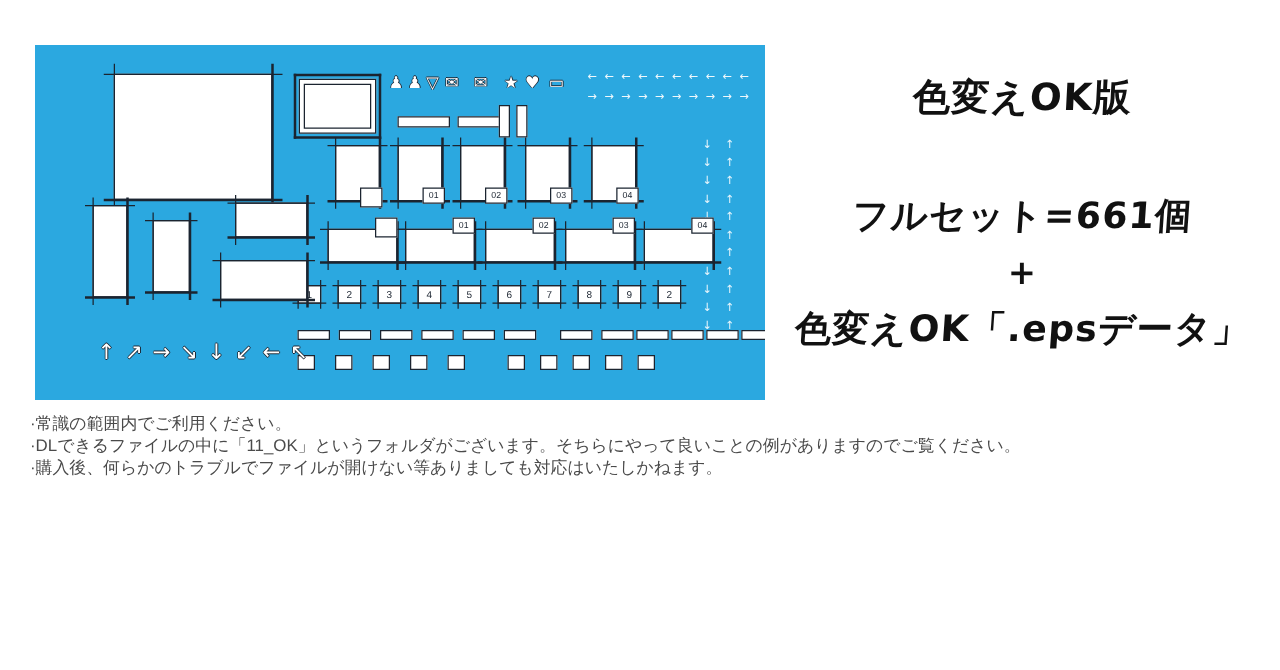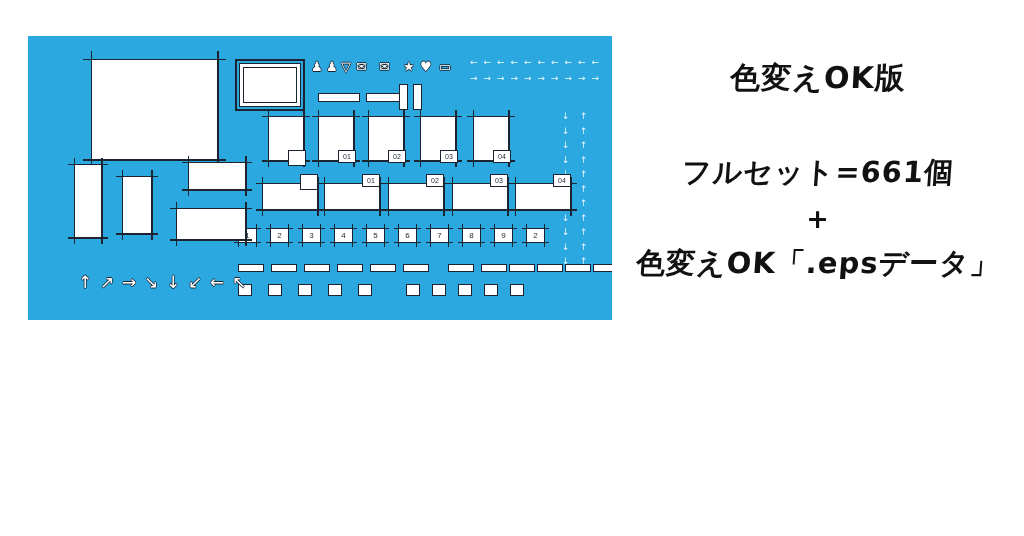--- a/index.html
+++ b/index.html
@@ -396,14 +396,17 @@
 
 <div id="hand-block">
   <div class="hand" id="hand-title">色変えOK版</div>
   <div class="hand" id="hand-line-1">フルセット=661個</div>
   <div class="hand" id="hand-plus">+</div>
   <div class="hand" id="hand-line-2">色変えOK「.epsデータ」</div>
 </div>
 
 <div id="notes">
   <div id="notes-list">
+      <div class="note-line">·常識の範囲内でご利用ください。</div>
+      <div class="note-line">·DLできるファイルの中に「11_OK」というフォルダがございます。そちらにやって良いことの例がありますのでご覧ください。</div>
+      <div class="note-line">·購入後、何らかのトラブルでファイルが開けない等ありましても対応はいたしかねます。</div>
     </div>
 </div>
 
 </body></html>

